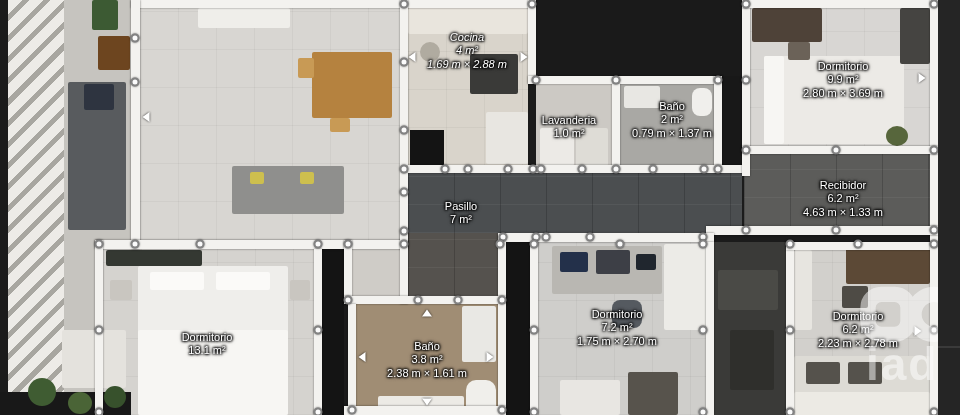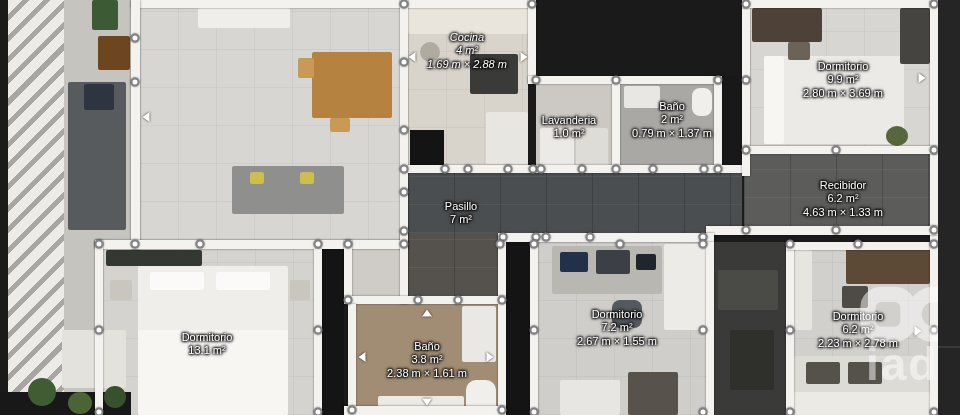--- a/index.html
+++ b/index.html
@@ -198,21 +198,21 @@
     <div>13.1 m²</div>
   </div>
   <div class="label" style="left:427px;top:360px;">
     <div>Baño</div>
     <div>3.8 m²</div>
     <div>2.38 m × 1.61 m</div>
   </div>
   <div class="label" style="left:617px;top:328px;">
     <div>Dormitorio</div>
     <div>7.2 m²</div>
-    <div>2.67 m × 1.55 m</div>
+    <div>1.75 m × 2.70 m</div>
   </div>
   <div class="label" style="left:858px;top:330px;">
     <div>Dormitorio</div>
     <div>6.2 m²</div>
     <div>2.23 m × 2.78 m</div>
   </div>
 
   <div class="watermark" style="left:858px;top:284px;">
     <svg width="104" height="58" viewBox="0 0 156 86">
       <g fill="none" stroke="#ffffff" stroke-width="23">

